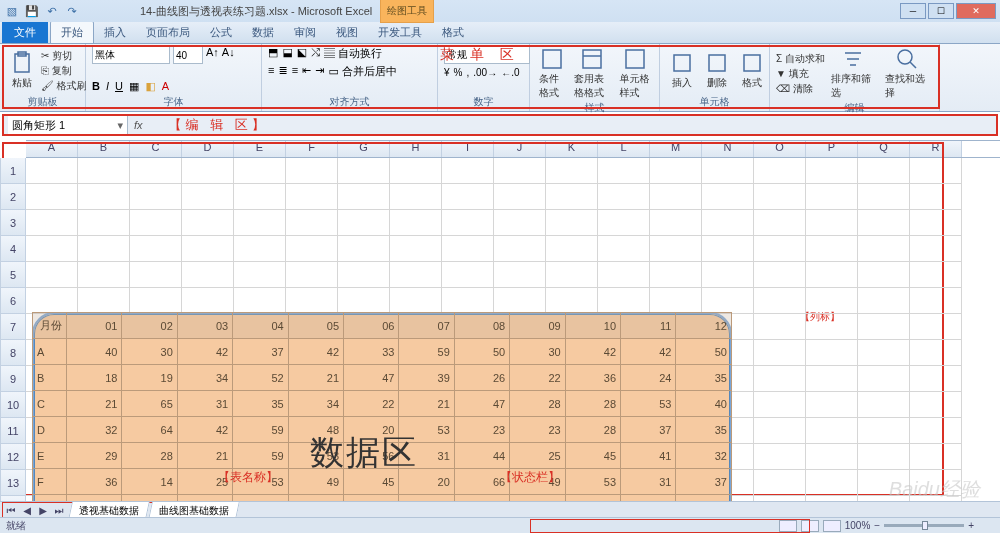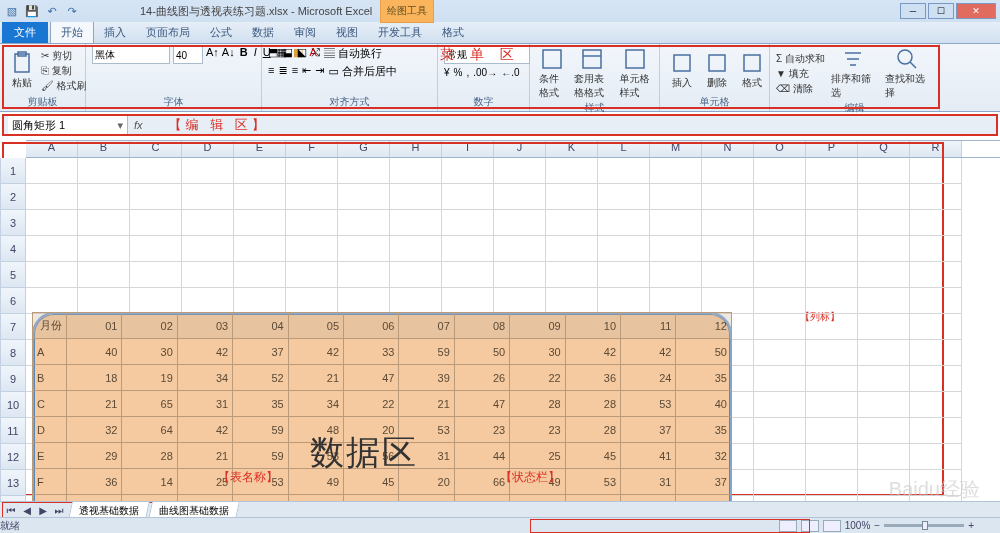--- a/index.html
+++ b/index.html
@@ -52,28 +52,28 @@
 .big-label { position:absolute; left:310px; top:290px; font-size:34px; color:#333; letter-spacing:2px; }
 .tab-label { position:absolute; left:218px; bottom:34px; color:#d93025; font-size:12px; }
 .status-label { position:absolute; left:500px; bottom:34px; color:#d93025; font-size:12px; }
 .sheet-tabs { position:absolute; bottom:14px; left:0; right:0; height:18px; background:#dfe7f1; display:flex; align-items:center; font-size:10px; border-top:1px solid #b3c4d8; }
 .sheet-tabs .nav { display:flex; gap:2px; padding:0 4px; }
 .sheet-tabs .nav span { width:14px; text-align:center; color:#446; }
 .sheet-tabs .stab { padding:2px 8px; background:#fff; border:1px solid #b3c4d8; border-bottom:none; border-radius:0 0 4px 4px; transform:skewX(-12deg); margin-right:2px; }
 .sheet-tabs .stab span { display:inline-block; transform:skewX(12deg); }
 .sheet-tabs .box { position:absolute; left:2px; top:0; width:220px; height:16px; border:1px solid #d93025; }
 .statusbar { position:absolute; bottom:0; left:0; right:0; height:16px; background:#dce6f1; border-top:1px solid #b3c4d8; display:flex; align-items:center; font-size:10px; color:#446; }
-.statusbar .ready { }
+.statusbar .ready { padding-left:6px; }
 .statusbar .sbbox { position:absolute; left:530px; width:280px; height:14px; border:1px solid #d93025; }
 .statusbar .views { margin-left:auto; display:flex; align-items:center; gap:4px; padding-right:26px; }
 .statusbar .views .v { width:18px; height:12px; border:1px solid #9ab; background:#eef; }
 .statusbar .zoom { display:flex; align-items:center; gap:4px; }
 .slider { width:80px; height:3px; background:#9ab; position:relative; }
 .slider .thumb { position:absolute; left:38px; top:-3px; width:6px; height:9px; background:#eef; border:1px solid #789; }
-.watermark { position:absolute; right:20px; bottom:30px; font-size:20px; color:rgba(200,200,200,.6); pointer-events:none; }
+.watermark { position:absolute; right:20px; bottom:30px; font-size:20px; color:rgba(200,200,200,.6); font-style:italic; pointer-events:none; }
 svg.ico path,svg.ico rect,svg.ico line{stroke:#4a6fa0;stroke-width:1.5;fill:none;}
 </style>
 </head>
 <body>
 
 <div class="titlebar">
   <div class="qat">
     <span>▧</span>
     <span>💾</span>
     <span>↶</span>
@@ -117,21 +117,21 @@
       <div class="stack">
         <span>✂ <span>剪切</span></span>
         <span>⎘ <span>复制</span></span>
         <span>🖌 <span>格式刷</span></span>
       </div>
     </div>
     <div class="glabel">剪贴板</div>
   </div>
 
   <div class="rgroup" style="width:176px">
-    <div class="gbody" style="align-items:flex-start;gap:5px">
+    <div class="gbody" style="flex-direction:column;align-items:flex-start;gap:16px">
       <div style="display:flex;gap:3px">
         <span class="sel" style="width:78px">黑体</span>
         <span class="sel" style="width:30px">40</span>
         <span>A↑</span>
         <span>A↓</span>
       </div>
       <div style="display:flex;gap:6px;font-size:11px">
         <b>B</b>
         <i>I</i>
         <u>U</u>

